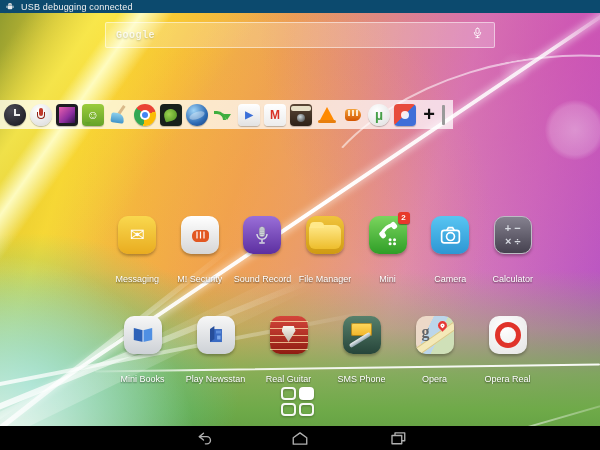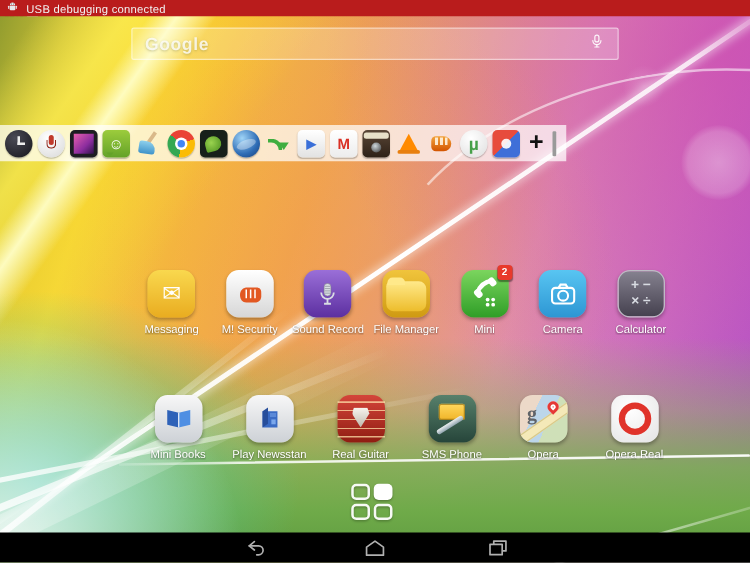--- a/index.html
+++ b/index.html
@@ -47,34 +47,34 @@
     transform:rotate(-26deg);background:linear-gradient(90deg,#fff,rgba(255,255,255,0) 85%);}
   .arc1{position:absolute;left:300px;top:58px;width:480px;height:300px;border:2px solid transparent;
     border-top-color:rgba(255,255,255,.55);border-radius:50%;transform:rotate(-10deg);}
   .bokeh{position:absolute;border-radius:50%;}
   .bokeh1{left:545px;top:100px;width:60px;height:60px;
     background:radial-gradient(circle,rgba(255,255,255,.34),rgba(255,255,255,.2) 58%,rgba(255,255,255,0) 72%);}
   .bokeh2{left:498px;top:52px;width:34px;height:34px;
     background:radial-gradient(circle,rgba(255,255,255,.2),rgba(255,255,255,0) 70%);}
 
   
-  .statusbar{position:absolute;left:0;top:0;width:600px;height:13px;background:#b91c1c;
+  .statusbar{position:absolute;left:0;top:0;width:600px;height:13px;background:#0c4a6e;
     display:flex;align-items:center;gap:5px;padding-left:4px;box-sizing:border-box;z-index:30;}
   .statusbar .msg{color:#f2f2f2;font-size:9px;letter-spacing:.2px;}
   .battery{position:absolute;left:3px;top:5px;display:flex;align-items:center;gap:2px;z-index:25;
     color:#fff;font-size:8px;font-weight:normal;text-shadow:0 1px 1px rgba(0,0,0,.5);}
   .batt-glyph{width:8px;height:5px;border:1px solid #fff;border-radius:1px;position:relative;background:
     linear-gradient(90deg,#fff 0 65%,transparent 65%);}
   .batt-glyph::after{content:"";position:absolute;right:-2px;top:1px;width:1.5px;height:3px;background:#fff;}
 
   
   .searchbar{position:absolute;left:105px;top:22px;width:390px;height:26px;box-sizing:border-box;
     background:rgba(255,255,255,.22);border:1px solid rgba(255,255,255,.5);border-radius:2px;
     display:flex;align-items:center;justify-content:space-between;padding:0 10px;z-index:20;}
-  .glogo{font-family:Liberation Sans, sans-serif;font-size:14px;font-weight:bold;
+  .glogo{font-family:Liberation Mono, monospace;font-size:10px;font-weight:bold;
     color:rgba(255,255,255,.8);text-shadow:0 1px 2px rgba(120,120,60,.4);letter-spacing:.5px;}
 
   
   .tray{position:absolute;left:0;top:100px;width:453px;height:29px;background:rgba(255,255,255,.72);
     display:flex;align-items:center;gap:4px;padding:0 4px;box-sizing:border-box;z-index:20;}
   .ti{width:22px;height:22px;border-radius:4px;position:relative;flex:none;display:flex;
     align-items:center;justify-content:center;font-weight:bold;font-size:12px;
     box-shadow:0 1px 1px rgba(0,0,0,.25);}
   .ti-clock{border-radius:50%;background:radial-gradient(circle at 35% 30%,#4a4a55,#15151b);}
   .ti-clock::before{content:"";position:absolute;left:10px;top:5px;width:2px;height:7px;background:#eee;}
@@ -124,21 +124,21 @@
   .ti-photogrid::before{content:"";position:absolute;inset:7px;background:#fff;border-radius:50%;opacity:.9;}
   .ti-add{background:none;box-shadow:none;color:#111;font-size:20px;width:18px;}
   .ti-cursor{width:3px;height:20px;border-radius:1px;background:#9a9a9a;box-shadow:none;}
 
   
   .icon-row{position:absolute;left:106px;width:438px;display:flex;z-index:15;}
   .row1{top:216px;} .row2{top:316px;}
   .cell{flex:1;display:flex;flex-direction:column;align-items:center;cursor:pointer;}
   .bi{width:38px;height:38px;border-radius:10px;position:relative;display:flex;align-items:center;
     justify-content:center;box-shadow:0 2px 3px rgba(0,0,0,.28);}
-  .app-label{margin-top:4px;font-size:9px;color:#fff;white-space:nowrap;max-width:64px;overflow:hidden;
+  .app-label{margin-top:20px;font-size:9px;color:#fff;white-space:nowrap;max-width:64px;overflow:hidden;
     text-shadow:0 1px 2px rgba(0,0,0,.6);}
   .env-glyph{color:#fff;font-size:18px;line-height:1;}
   .bi-messaging{background:linear-gradient(#f9d84e,#e9ac20);}
   .bi-msecurity{background:linear-gradient(#ffffff,#d6d6d6);}
   .bi-soundrecord{background:linear-gradient(#9a6fd8,#5c2fa0);}
   .bi-filemanager{background:linear-gradient(#f0c43c,#cf9a12);}
   .bi-filemanager::after{content:"";position:absolute;left:4px;top:6px;width:14px;height:6px;border-radius:4px 4px 0 0;background:#ffe98a;}
   .bi-filemanager::before{content:"";position:absolute;left:3px;right:3px;top:9px;bottom:5px;border-radius:4px 6px 6px 6px;
     background:linear-gradient(#ffe98a,#edbd2c);}
   .bi-phone{background:linear-gradient(#7bd55e,#2f9e27);}

